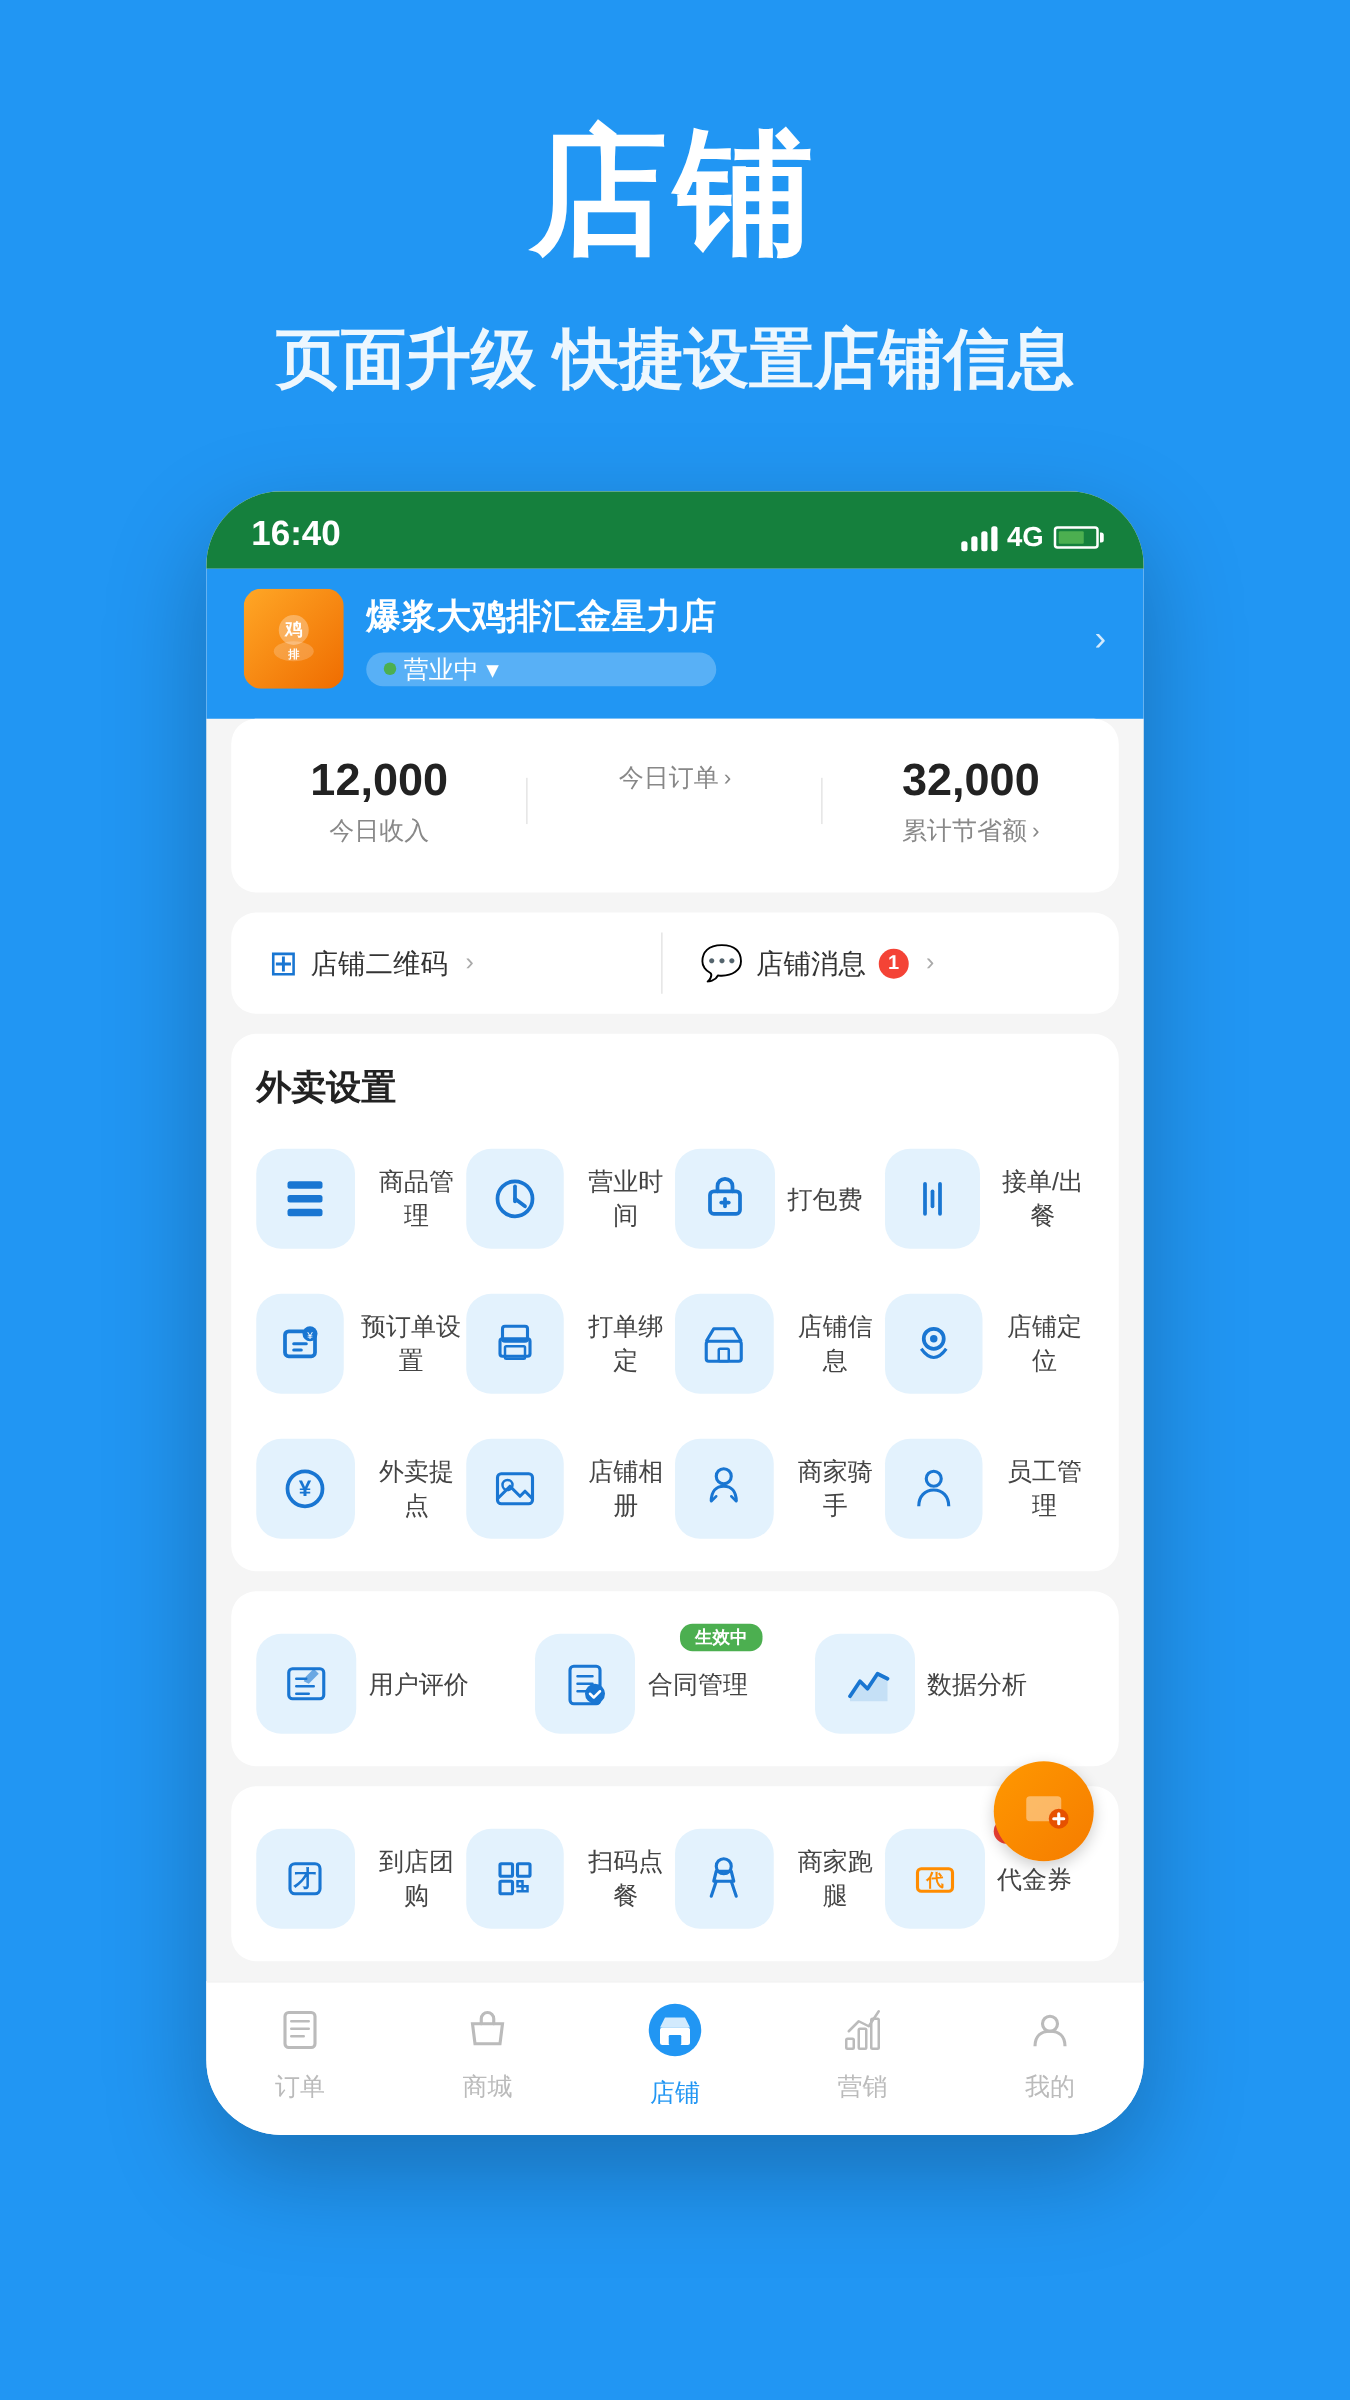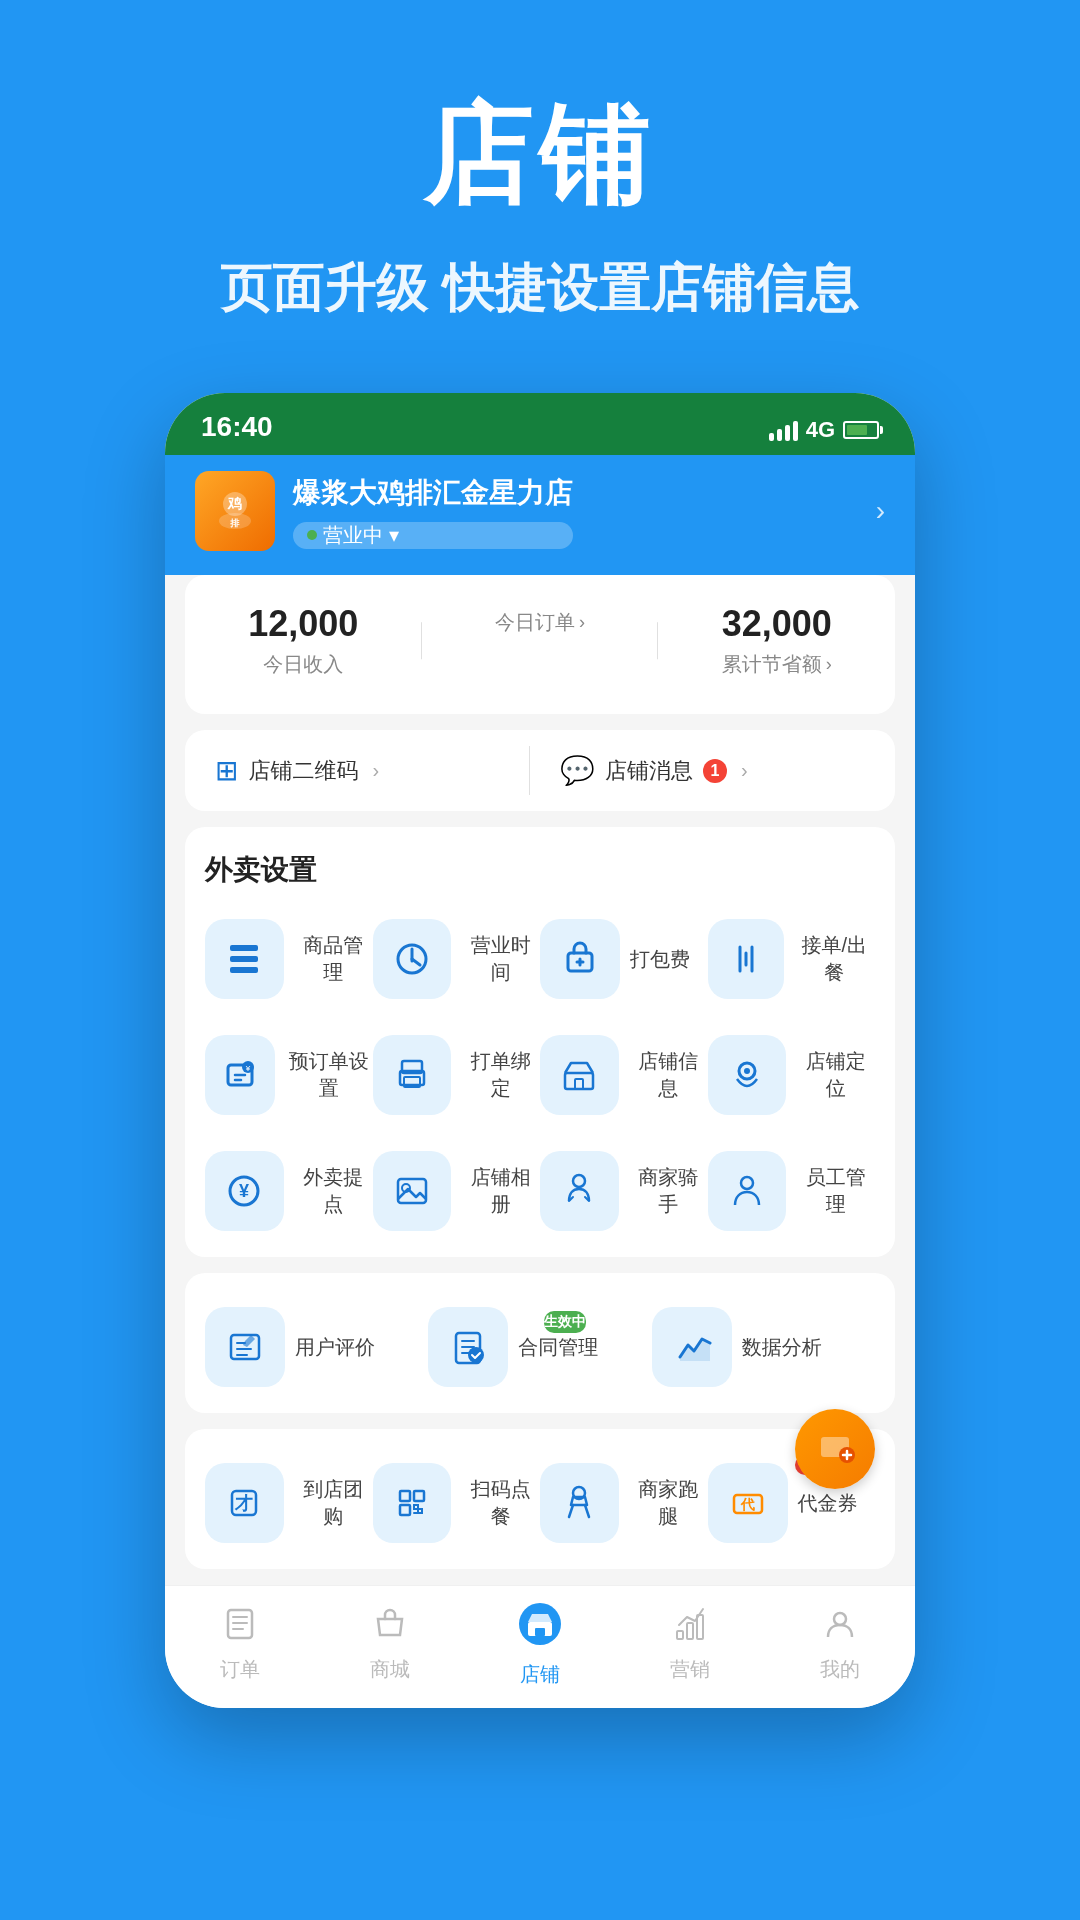--- a/index.html
+++ b/index.html
@@ -317,27 +317,27 @@
       color: #1976d2;
       font-size: 36px;
     }
     .icon-label {
       font-size: 20px;
       color: #444;
       text-align: center;
     }
     .badge-green {
       position: absolute;
-      top: 14px;
+      top: 2px;
       left: 50%;
       margin-left: 4px;
       background: #4caf50;
       color: #fff;
       font-size: 14px;
-      padding: 2px 0;
+      padding: 2px 12px;
       border-radius: 10px;
       font-weight: 600;
     }
     .badge-new {
       position: absolute;
       top: 2px;
       left: 50%;
       margin-left: 4px;
       background: #f44336;
       color: #fff;

